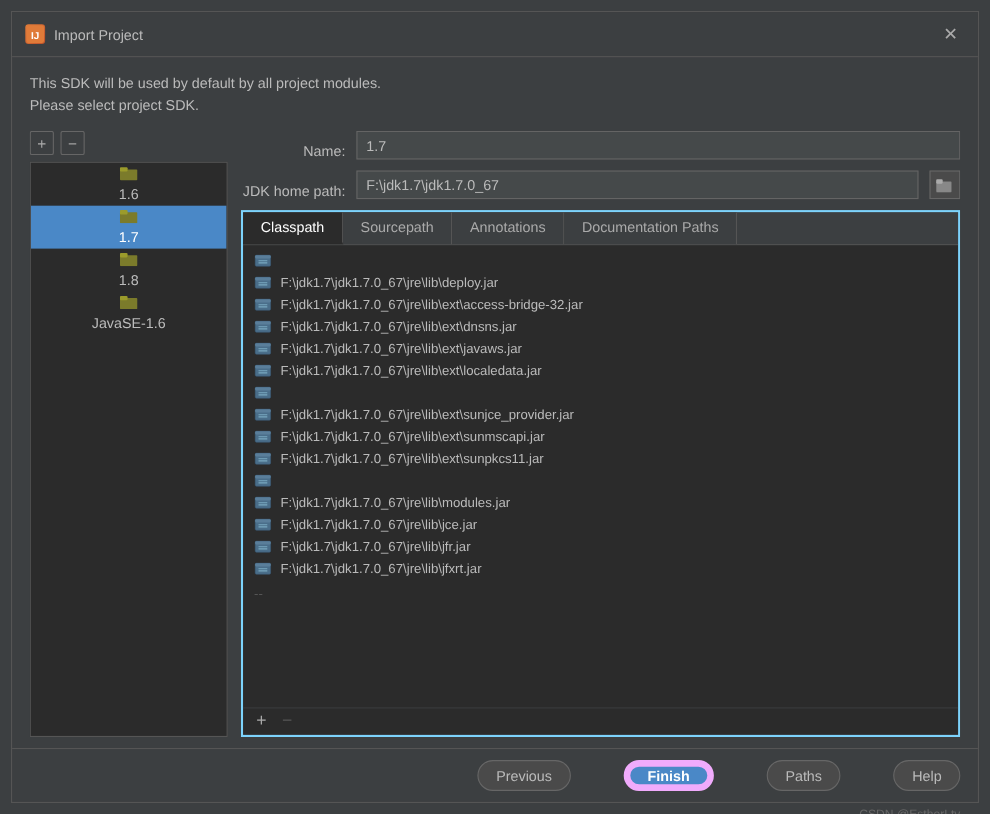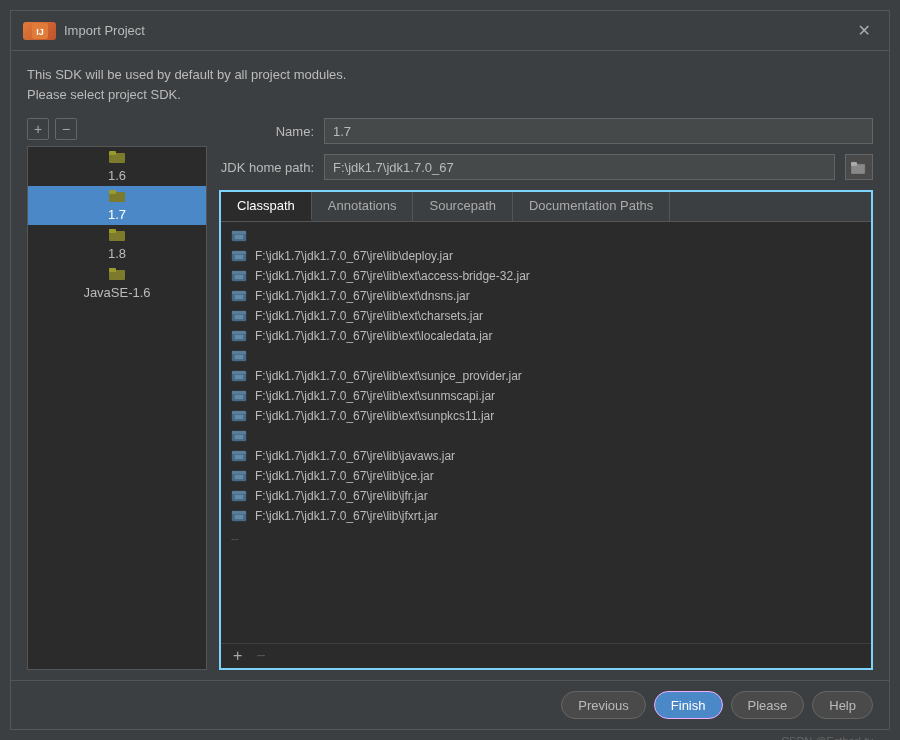--- a/index.html
+++ b/index.html
@@ -30,21 +30,21 @@
       display: flex;
       align-items: center;
       justify-content: space-between;
     }
     .title-bar-left {
       display: flex;
       align-items: center;
       gap: 8px;
     }
     .title-icon {
-      width: 33px;
+      width: 18px;
       height: 18px;
       background: linear-gradient(135deg, #e07b39, #c0522a);
       border-radius: 3px;
       display: flex;
       align-items: center;
       justify-content: center;
       font-size: 10px;
       color: white;
       font-weight: bold;
     }
@@ -131,21 +131,21 @@
     .folder-icon svg { width: 16px; height: 13px; }
     .right-panel {
       flex: 1;
       display: flex;
       flex-direction: column;
       gap: 10px;
       overflow: hidden;
     }
     .form-row {
       display: flex;
-      align-items: center;
+      align-items: flex-end;
       gap: 10px;
     }
     .form-label {
       color: #bbbbbb;
       font-size: 13px;
       min-width: 95px;
       text-align: right;
     }
     .form-input {
       flex: 1;
@@ -265,31 +265,32 @@
       color: #666;
     }
     .footer-btn {
       padding: 5px 16px;
       font-size: 13px;
       cursor: pointer;
       border-radius: 14px;
       height: 28px;
       display: flex;
       align-items: center;
+      margin-left: 40px;
     }
     .btn-default {
       background: #4a4a4a;
       border: 1px solid #666;
       color: #bbb;
     }
     .btn-primary {
       background: #4a88c7;
-      border: 1px solid #f0abfc;
+      border: 6px solid #f0abfc;
       color: #fff;
-      font-weight: normal;
+      font-weight: bold;
     }
     .scrollbar::-webkit-scrollbar { width: 8px; }
     .scrollbar::-webkit-scrollbar-track { background: #2b2b2b; }
     .scrollbar::-webkit-scrollbar-thumb { background: #555; }
     .separator {
       color: #555;
       padding: 2px 10px;
       font-size: 12px;
     }
   </style>
@@ -382,22 +383,22 @@
             <svg width="16" height="14" viewBox="0 0 16 14">
               <rect x="0" y="4" width="14" height="10" rx="1" fill="#888" stroke="#666" stroke-width="0.5"></rect>
               <rect x="0" y="2" width="6" height="4" rx="1" fill="#aaa"></rect>
             </svg>
           </button>
         </div>
 
         <div class="tabs-container">
           <div class="tabs-header">
             <div class="tab active">Classpath</div>
+            <div class="tab">Sourcepath</div>
             <div class="tab">Annotations</div>
-            <div class="tab">Sourcepath</div>
             <div class="tab">Documentation Paths</div>
           </div>
           <div class="tab-content scrollbar">
             <div class="jar-list" id="jar-list">
                 <div class="jar-item">
       <span class="jar-icon">
         <svg width="16" height="14" viewBox="0 0 16 14">
           <rect x="1" y="2" width="14" height="10" rx="1" fill="#4a6e8a" stroke="#3a5e7a" stroke-width="0.5"></rect>
           <rect x="1" y="2" width="14" height="3" rx="1" fill="#5a7e9a"></rect>
           <line x1="4" y1="7" x2="12" y2="7" stroke="#7aaac0" stroke-width="1"></line>
@@ -440,21 +441,21 @@
     </div>
                 <div class="jar-item">
       <span class="jar-icon">
         <svg width="16" height="14" viewBox="0 0 16 14">
           <rect x="1" y="2" width="14" height="10" rx="1" fill="#4a6e8a" stroke="#3a5e7a" stroke-width="0.5"></rect>
           <rect x="1" y="2" width="14" height="3" rx="1" fill="#5a7e9a"></rect>
           <line x1="4" y1="7" x2="12" y2="7" stroke="#7aaac0" stroke-width="1"></line>
           <line x1="4" y1="9" x2="12" y2="9" stroke="#7aaac0" stroke-width="1"></line>
         </svg>
       </span>
-      <span>F:\jdk1.7\jdk1.7.0_67\jre\lib\ext\charsets.jar</span>
+      <span>F:\jdk1.7\jdk1.7.0_67\jre\lib\ext\javaws.jar</span>
     </div>
                 <div class="jar-item">
       <span class="jar-icon">
         <svg width="16" height="14" viewBox="0 0 16 14">
           <rect x="1" y="2" width="14" height="10" rx="1" fill="#4a6e8a" stroke="#3a5e7a" stroke-width="0.5"></rect>
           <rect x="1" y="2" width="14" height="3" rx="1" fill="#5a7e9a"></rect>
           <line x1="4" y1="7" x2="12" y2="7" stroke="#7aaac0" stroke-width="1"></line>
           <line x1="4" y1="9" x2="12" y2="9" stroke="#7aaac0" stroke-width="1"></line>
         </svg>
       </span>
@@ -515,21 +516,21 @@
     </div>
                 <div class="jar-item">
       <span class="jar-icon">
         <svg width="16" height="14" viewBox="0 0 16 14">
           <rect x="1" y="2" width="14" height="10" rx="1" fill="#4a6e8a" stroke="#3a5e7a" stroke-width="0.5"></rect>
           <rect x="1" y="2" width="14" height="3" rx="1" fill="#5a7e9a"></rect>
           <line x1="4" y1="7" x2="12" y2="7" stroke="#7aaac0" stroke-width="1"></line>
           <line x1="4" y1="9" x2="12" y2="9" stroke="#7aaac0" stroke-width="1"></line>
         </svg>
       </span>
-      <span>F:\jdk1.7\jdk1.7.0_67\jre\lib\javaws.jar</span>
+      <span>F:\jdk1.7\jdk1.7.0_67\jre\lib\modules.jar</span>
     </div>
                 <div class="jar-item">
       <span class="jar-icon">
         <svg width="16" height="14" viewBox="0 0 16 14">
           <rect x="1" y="2" width="14" height="10" rx="1" fill="#4a6e8a" stroke="#3a5e7a" stroke-width="0.5"></rect>
           <rect x="1" y="2" width="14" height="3" rx="1" fill="#5a7e9a"></rect>
           <line x1="4" y1="7" x2="12" y2="7" stroke="#7aaac0" stroke-width="1"></line>
           <line x1="4" y1="9" x2="12" y2="9" stroke="#7aaac0" stroke-width="1"></line>
         </svg>
       </span>
@@ -570,20 +571,20 @@
   </div>
 
   <div class="dialog-footer">
     <button class="footer-btn btn-default">
       <span>Previous</span>
     </button>
     <button class="footer-btn btn-primary">
       <span>Finish</span>
     </button>
     <button class="footer-btn btn-default">
-      <span>Please</span>
+      <span>Paths</span>
     </button>
     <button class="footer-btn btn-default">
       <span>Help</span>
     </button>
     <div class="watermark">CSDN @EstherLty</div>
   </div>
 </div>
 
 </body></html>

